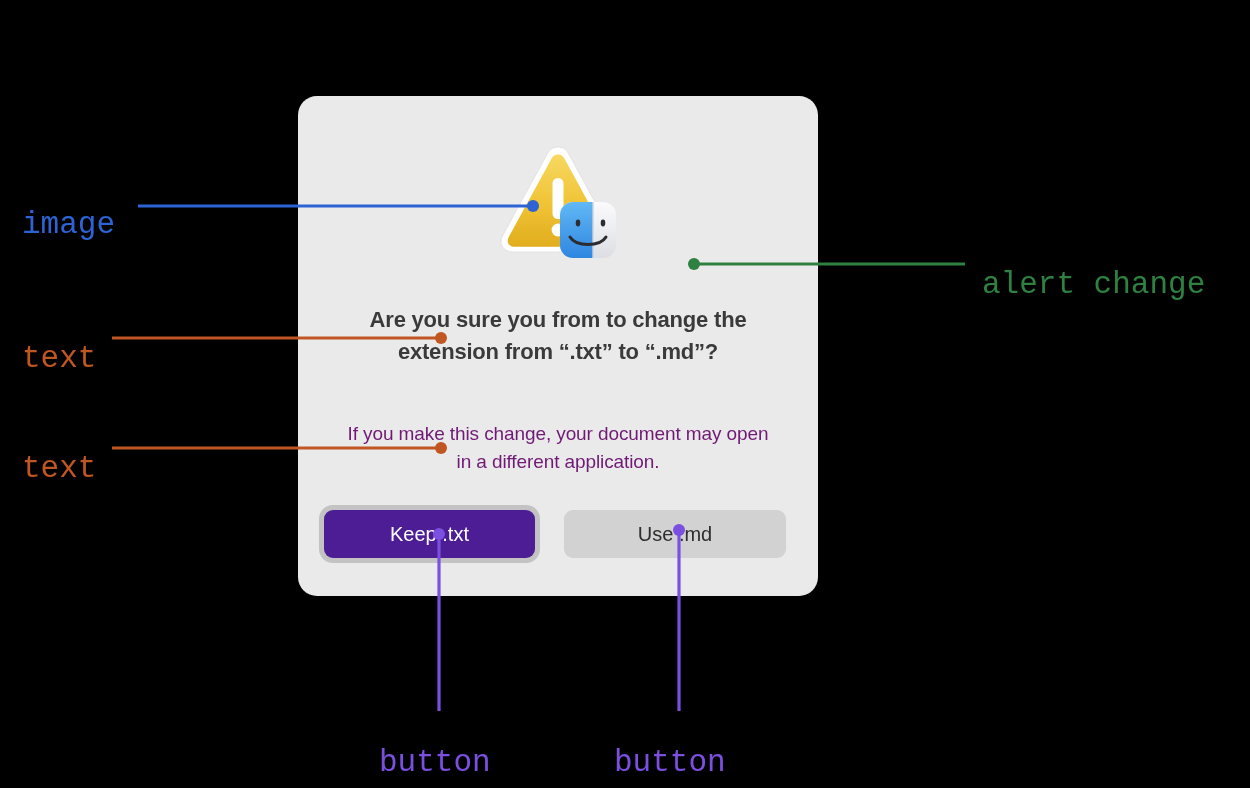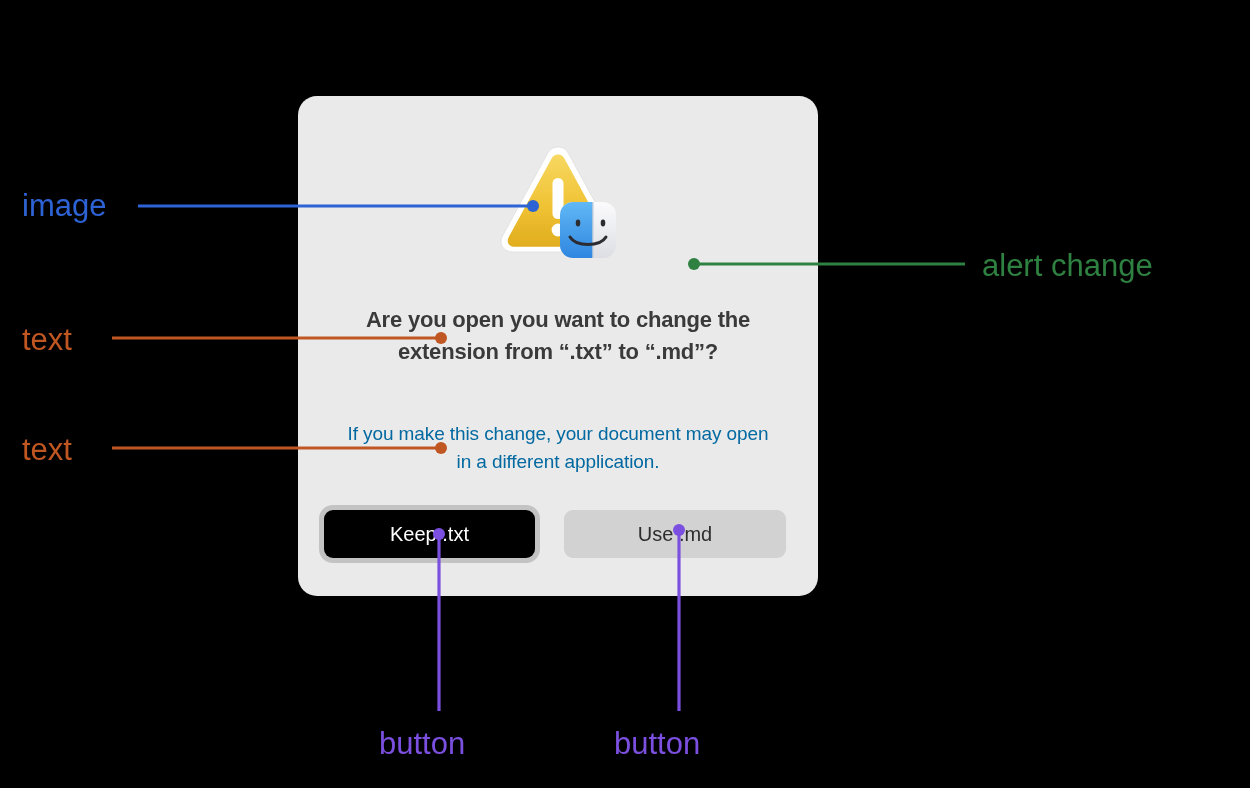--- a/index.html
+++ b/index.html
@@ -55,21 +55,21 @@
   }
   #alert-message {
     position: absolute;
     left: 40px;
     top: 324px;
     width: 440px;
     text-align: center;
     font-size: 19px;
     font-weight: normal;
     line-height: 28px;
-    color: #0369a1;
+    color: #701a75;
     letter-spacing: -0.1px;
   }
 
   
   #alert-buttons {
     position: absolute;
     left: 26px;
     top: 406px;
     width: 468px;
     height: 64px;
@@ -85,21 +85,21 @@
     align-items: center;
     justify-content: center;
     box-sizing: border-box;
     border: none;
     padding: 0;
     cursor: default;
   }
   #btn-keep-txt {
     left: 0px;
     width: 211px;
-    background: #000000;
+    background: #4c1d95;
     color: #ffffff;
     box-shadow: 0 0 0 5px #c3c3c3;
   }
   #btn-use-md {
     left: 240px;
     width: 222px;
     background: #d2d2d2;
     color: #2e2e2e;
   }
 
@@ -107,23 +107,24 @@
   #annotations {
     position: absolute;
     left: 0;
     top: 0;
     width: 1250px;
     height: 788px;
     pointer-events: none;
   }
   .anno-label {
     position: absolute;
-    font-family: Liberation Sans, sans-serif;
+    font-family: Liberation Mono, monospace;
     font-size: 31px;
     white-space: pre;
+    margin-top: 19px;
   }
   #label-image      { left: 22px;  top: 188px; color: #2d63d4; }
   #label-text-title { left: 22px;  top: 322px; color: #c05621; }
   #label-text-body  { left: 22px;  top: 432px; color: #c05621; }
   #label-alert      { left: 982px; top: 248px; color: #2f8141; }
   #label-button-1   { left: 379px; top: 726px; color: #7b4fe0; }
   #label-button-2   { left: 614px; top: 726px; color: #7b4fe0; }
 </style>
 </head>
 <body>
@@ -160,21 +161,21 @@
         <rect x="64" y="62" width="56" height="56" rx="13" fill="url(#finderWhite)"></rect>
         <path d="M77 62 h20 v56 h-20 a13 13 0 0 1 -13 -13 v-30 a13 13 0 0 1 13 -13 z" fill="url(#finderBlue)"></path>
         <path d="M97 62 v56" stroke="#cfd3da" stroke-width="1.4" fill="none"></path>
         <ellipse cx="82" cy="83" rx="2.3" ry="3.4" fill="#2b2b30"></ellipse>
         <ellipse cx="107" cy="83" rx="2.3" ry="3.4" fill="#2b2b30"></ellipse>
         <path d="M74 97 C 80 107 104 107 110 97" stroke="#2b2b30" stroke-width="3" fill="none" stroke-linecap="round"></path>
       </g>
     </svg>
   </div>
 
-  <div id="alert-title">Are you open you want to change the extension from “.txt” to “.md”?</div>
+  <div id="alert-title">Are you sure you from to change the extension from “.txt” to “.md”?</div>
 
   <div id="alert-message">If you make this change, your document may open in a different application.</div>
 
   <div id="alert-buttons">
     <button class="alert-btn" id="btn-keep-txt">Keep .txt</button>
     <button class="alert-btn" id="btn-use-md">Use .md</button>
   </div>
 </div>
 
 <svg id="annotations" width="1250" height="788" viewBox="0 0 1250 788">

